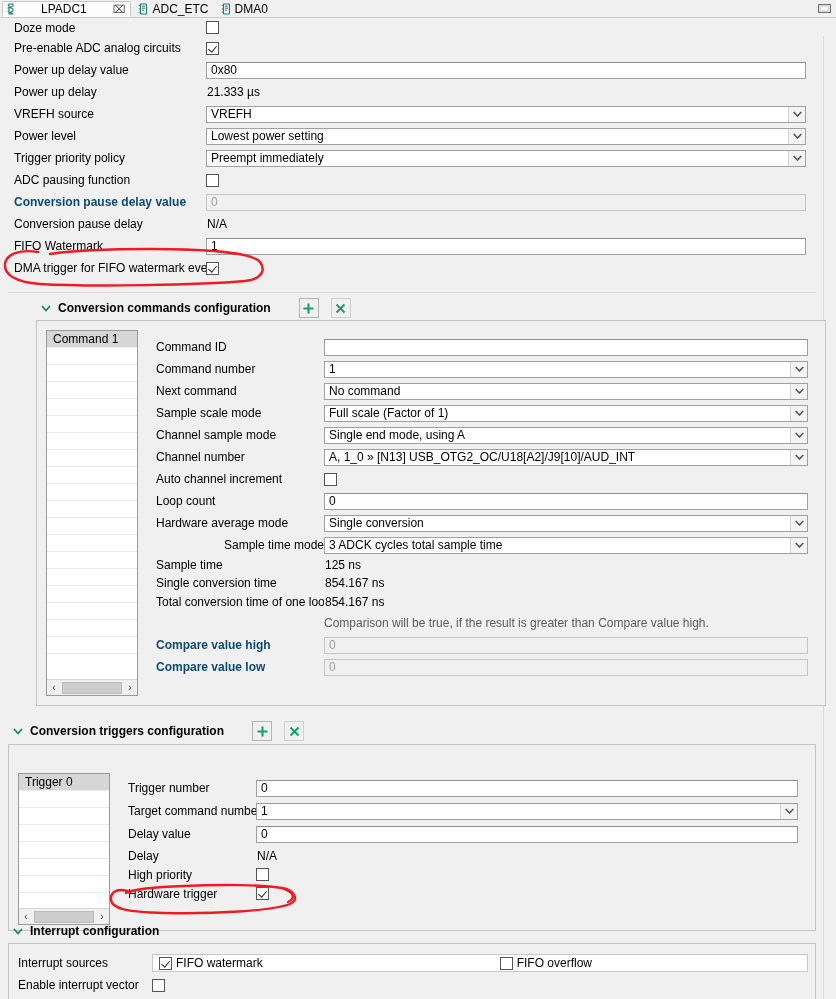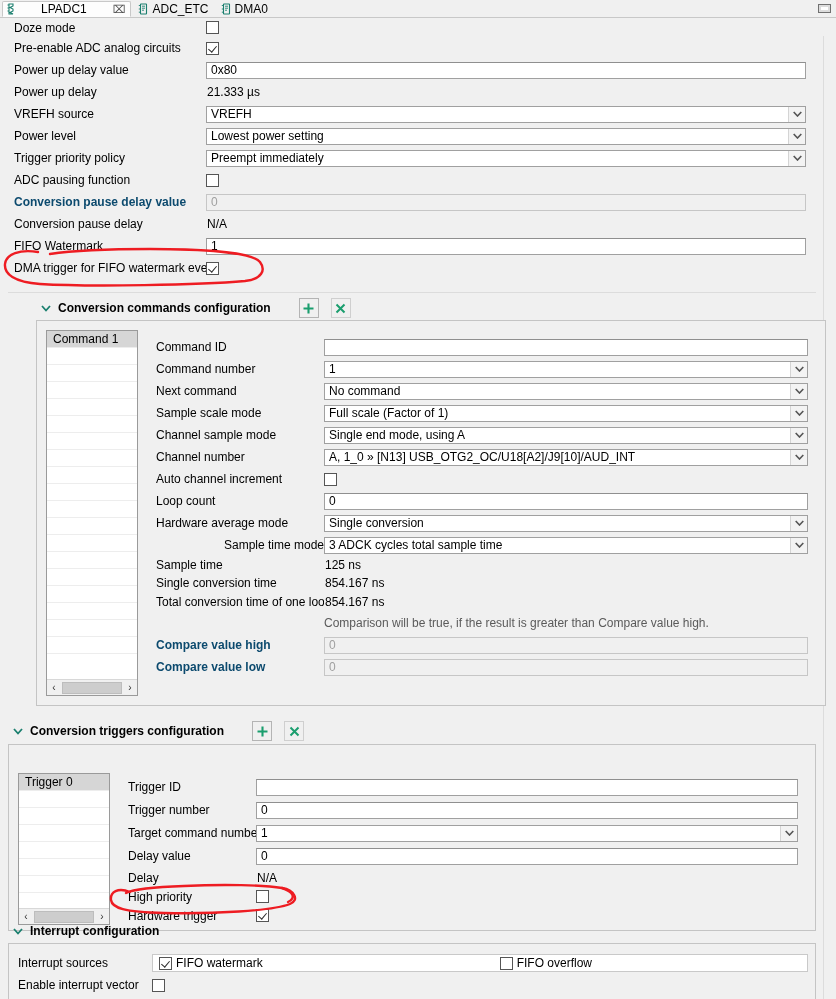--- a/index.html
+++ b/index.html
@@ -559,26 +559,20 @@
         <div class="list-empty"></div>
         <div class="list-empty"></div>
         <div class="hscroll">
           <span class="hs-btn">‹</span>
           <span class="hs-thumb"></span>
           <span class="hs-btn">›</span>
         </div>
       </div>
 
       <div style="position:absolute; left:114px; right:8px; top:58px;">
-        <div class="row">
-          <div class="lbl" style="width:142px;flex:0 0 142px;">Trigger ID</div>
-          <div class="fieldwrap">
-              <div class="txt"></div>
-            </div>
-        </div>
         <div class="row" style="height:24px;">
           <div class="lbl" style="width:142px;flex:0 0 142px;">Trigger number</div>
           <div class="fieldwrap">
               <div class="txt">0</div>
             </div>
         </div>
         <div class="row">
           <div class="lbl" style="width:142px;flex:0 0 142px;">Target command number</div>
           <div class="fieldwrap">
               <div class="combo">

